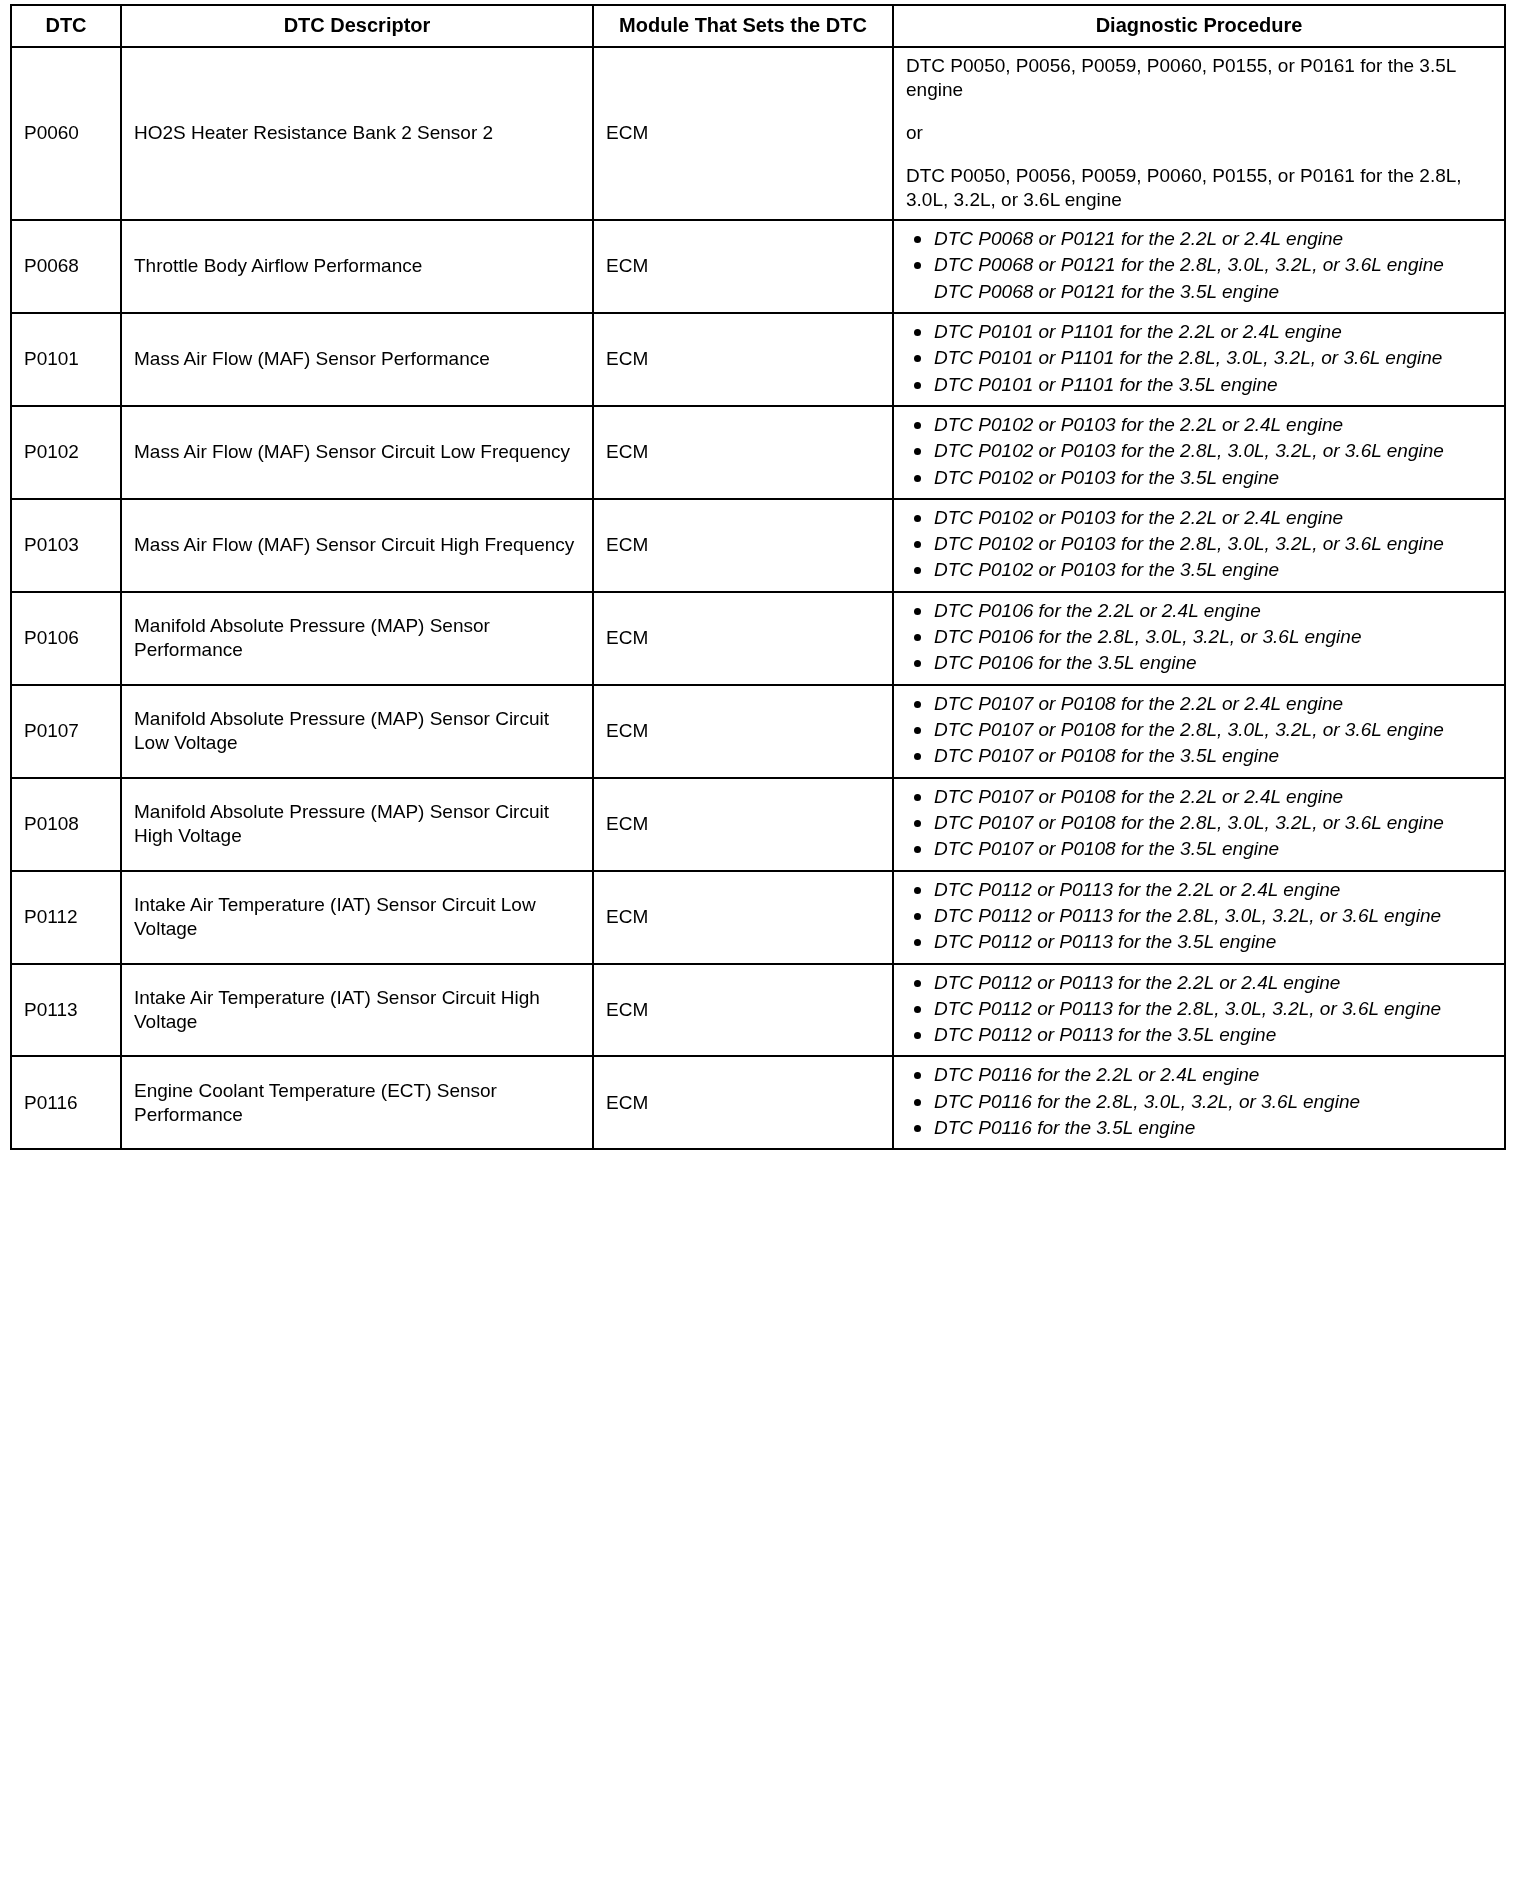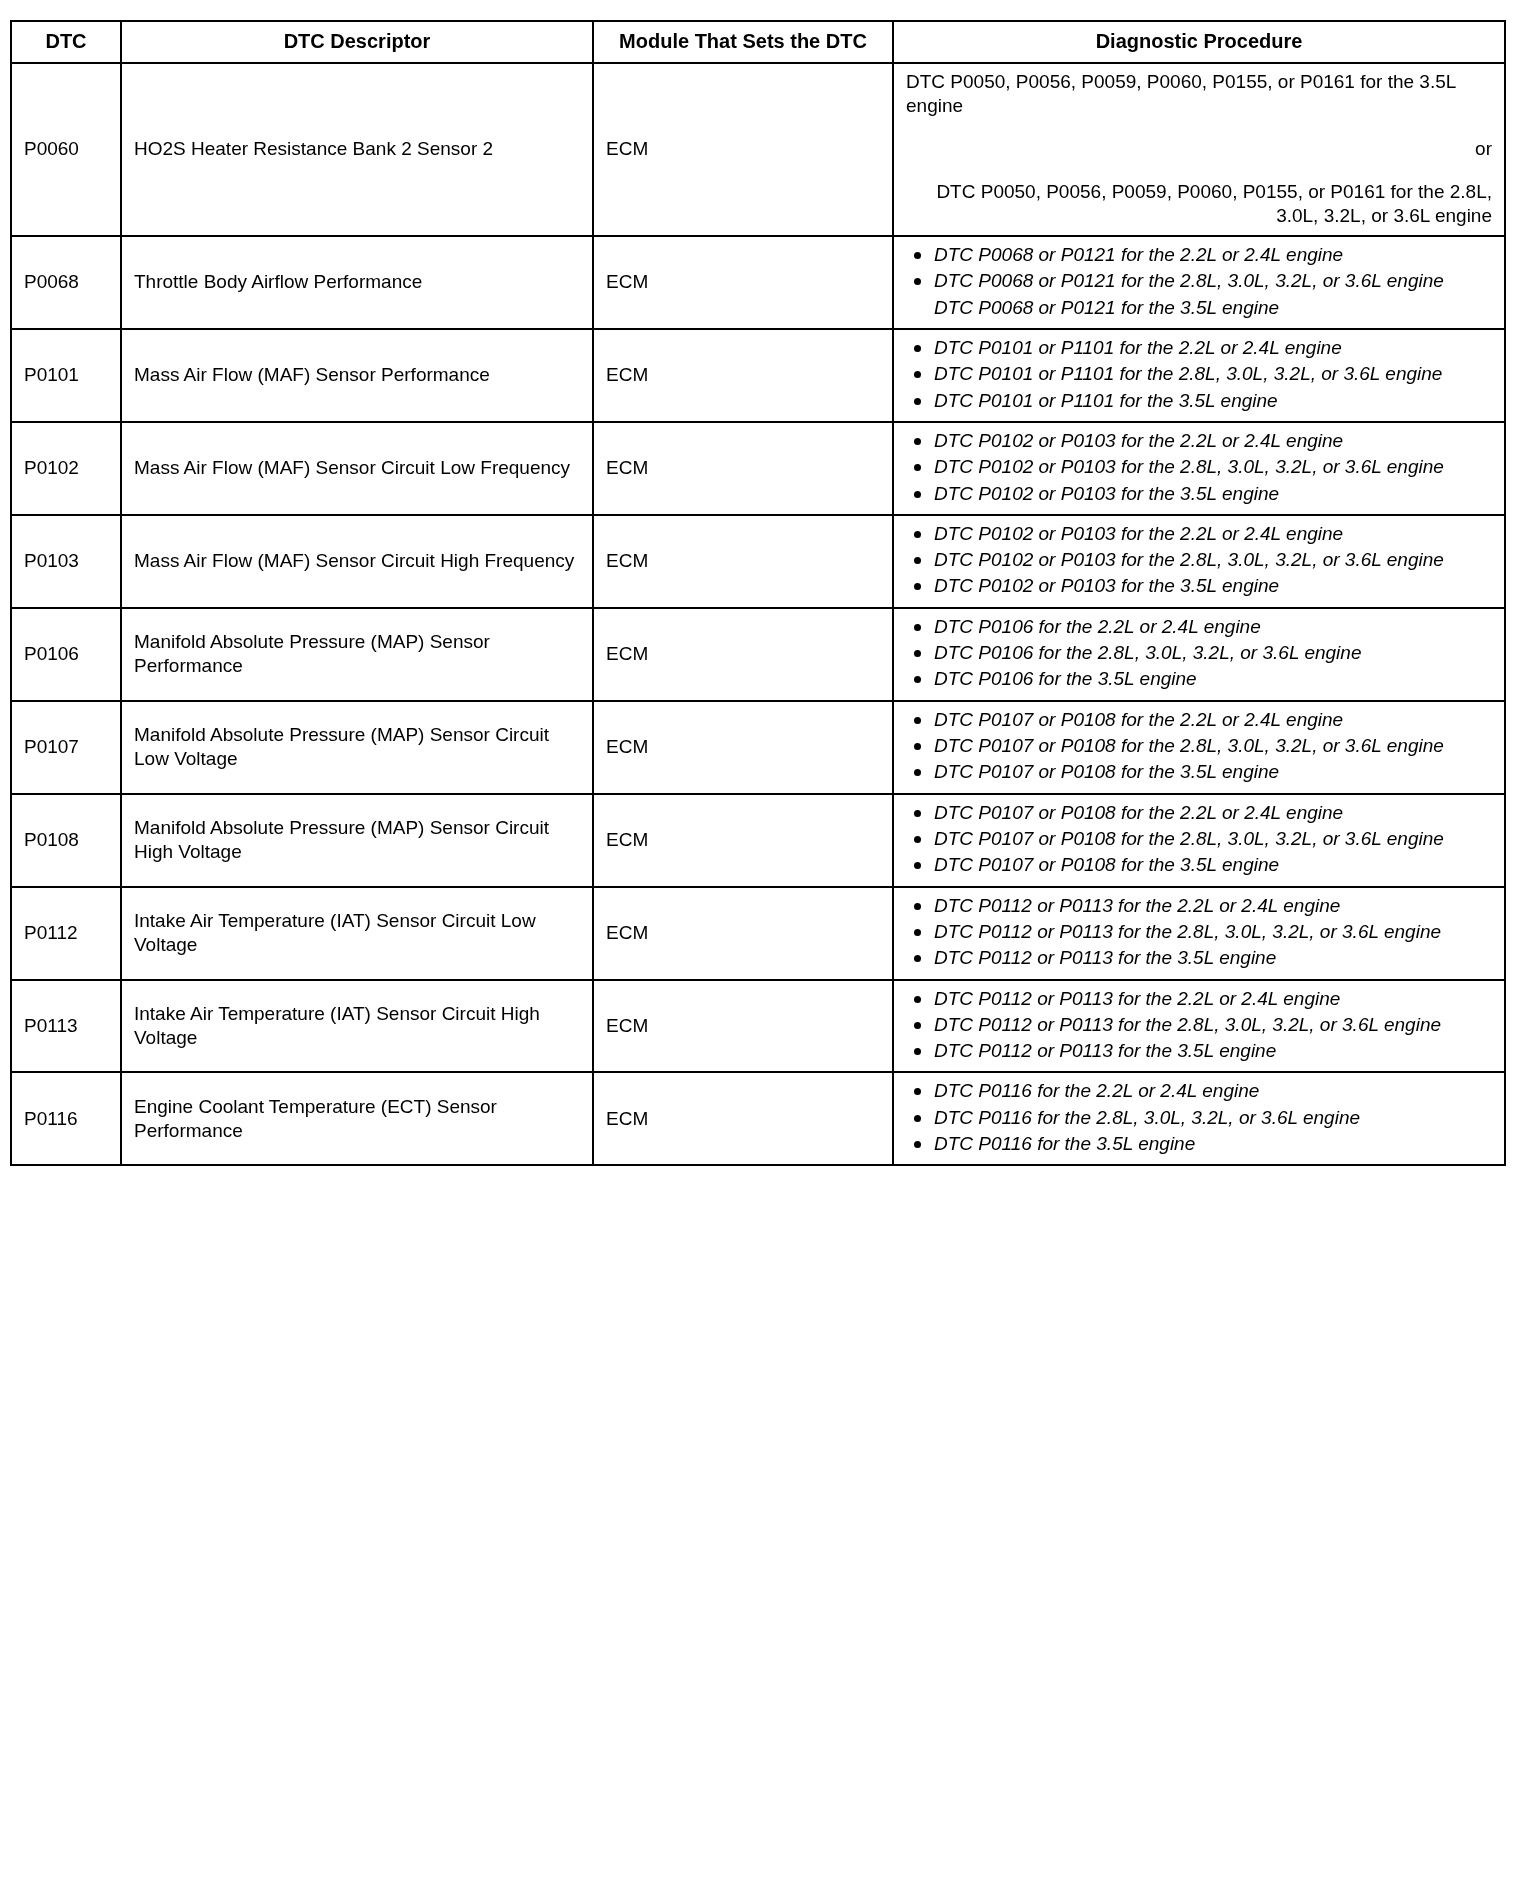--- a/index.html
+++ b/index.html
@@ -9,21 +9,20 @@
   }
   body {
     width: 1520px;
     font-family: "Liberation Sans", sans-serif;
     color: #000000;
   }
   .page {
     width: 1332px;
     box-sizing: border-box;
     padding: 4px 10px 10px 10px;
-    margin-top: 16px;
   }
   table.dtc-table {
     border-collapse: collapse;
     table-layout: fixed;
     width: 1494px;
     border: 2px solid #000;
   }
   table.dtc-table col.c-dtc { width: 110px; }
   table.dtc-table col.c-desc { width: 472px; }
   table.dtc-table col.c-mod { width: 300px; }
@@ -82,21 +81,20 @@
     background: #000;
     border-radius: 50%;
   }
   .para {
     margin: 0 0 0 0;
     font-size: 19px;
     line-height: 1.3;
   }
   .para + .para {
     margin-top: 18px;
-    text-align: right;
   }
 </style>
 </head>
 <body>
 
 <div class="page">
   <table class="dtc-table">
     <colgroup>
       <col class="c-dtc">
       <col class="c-desc">

